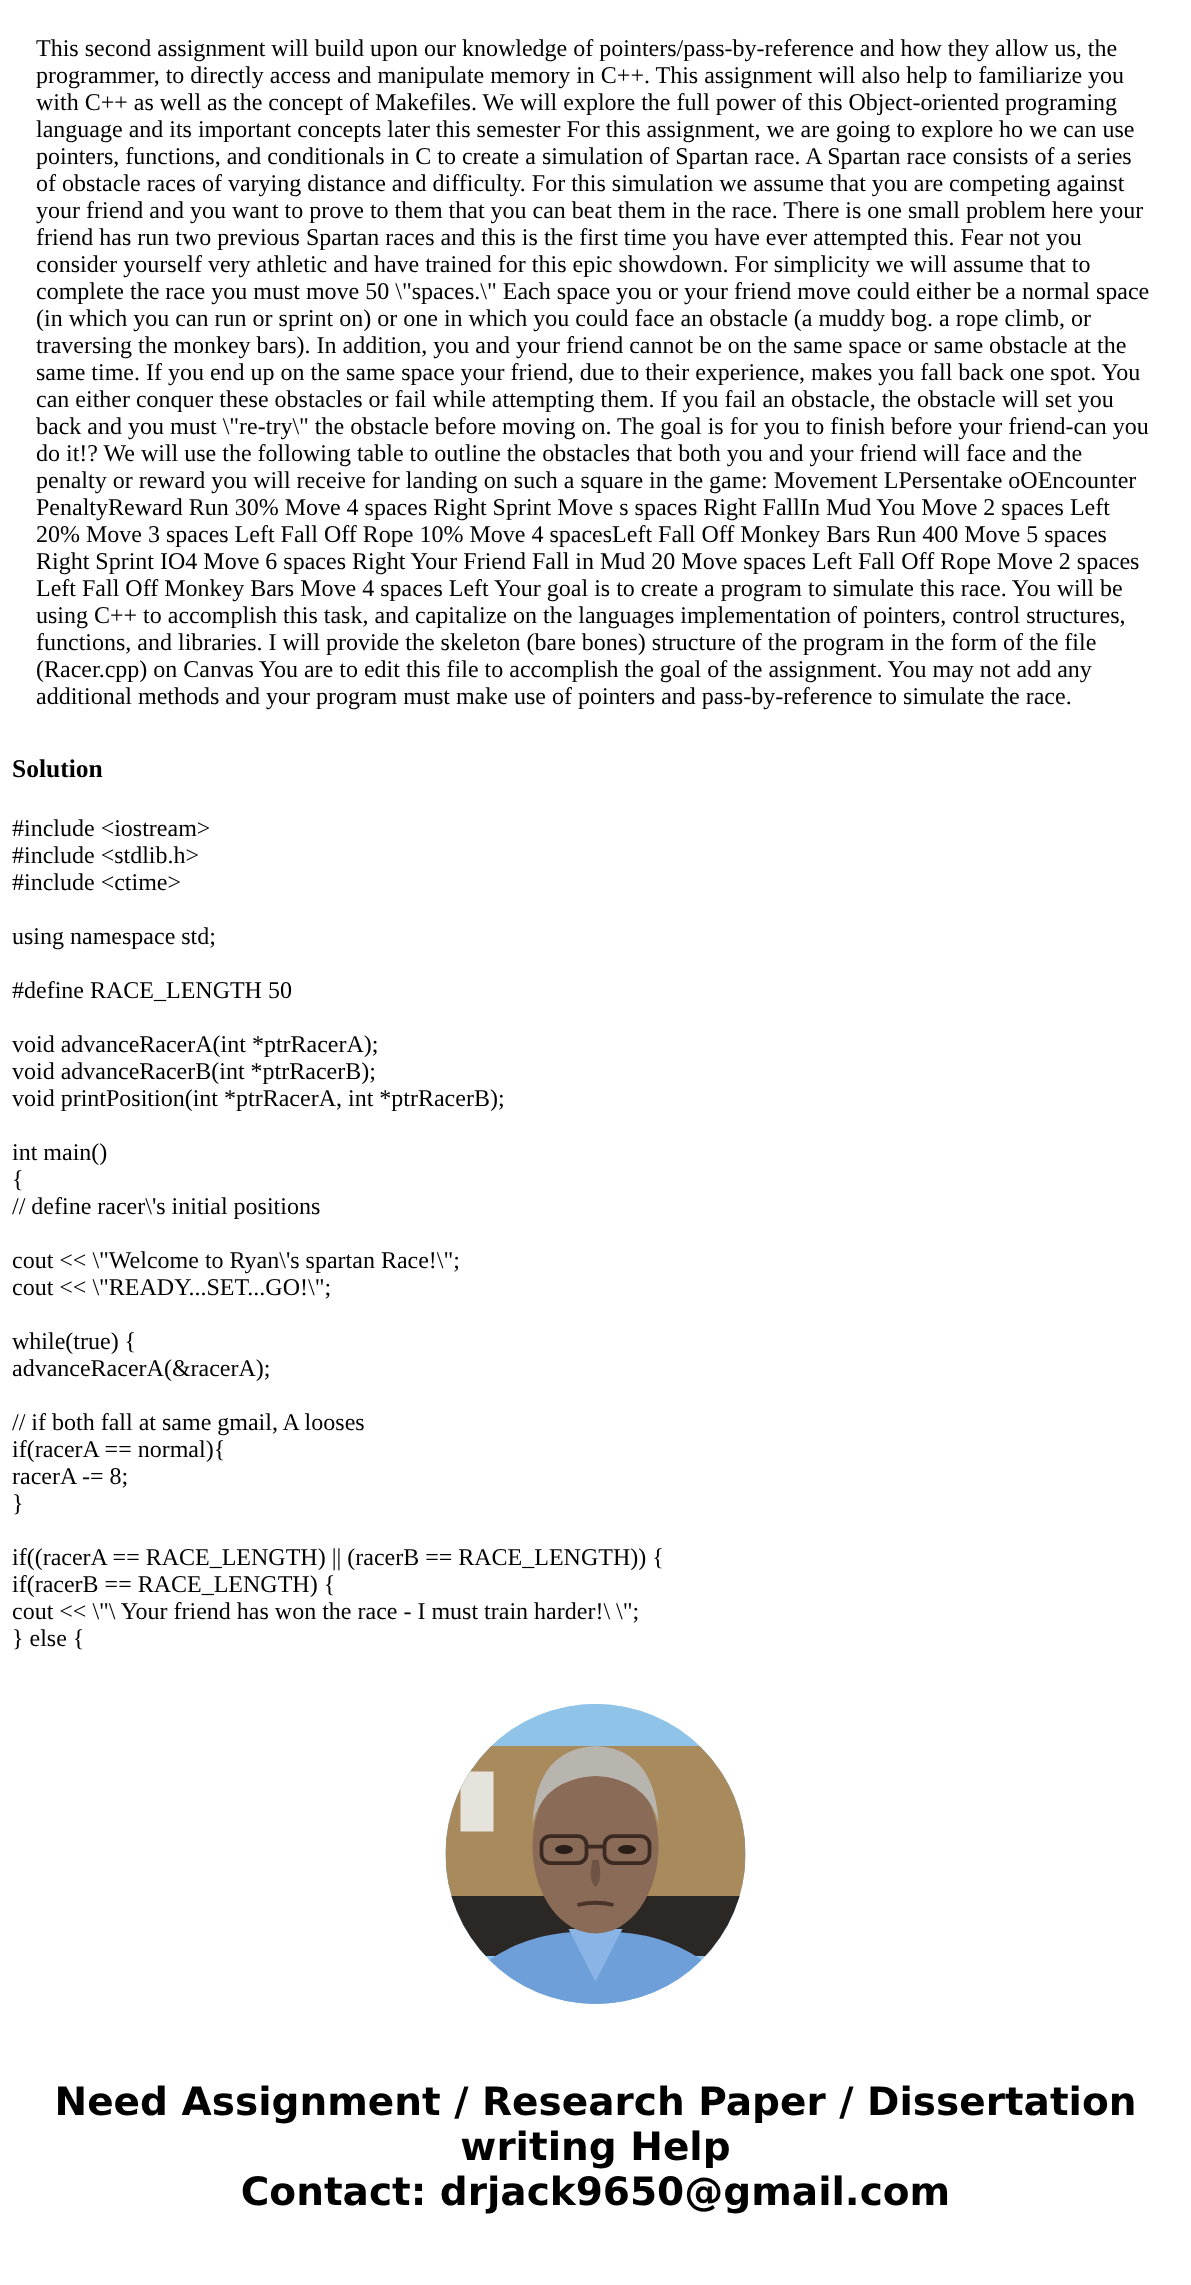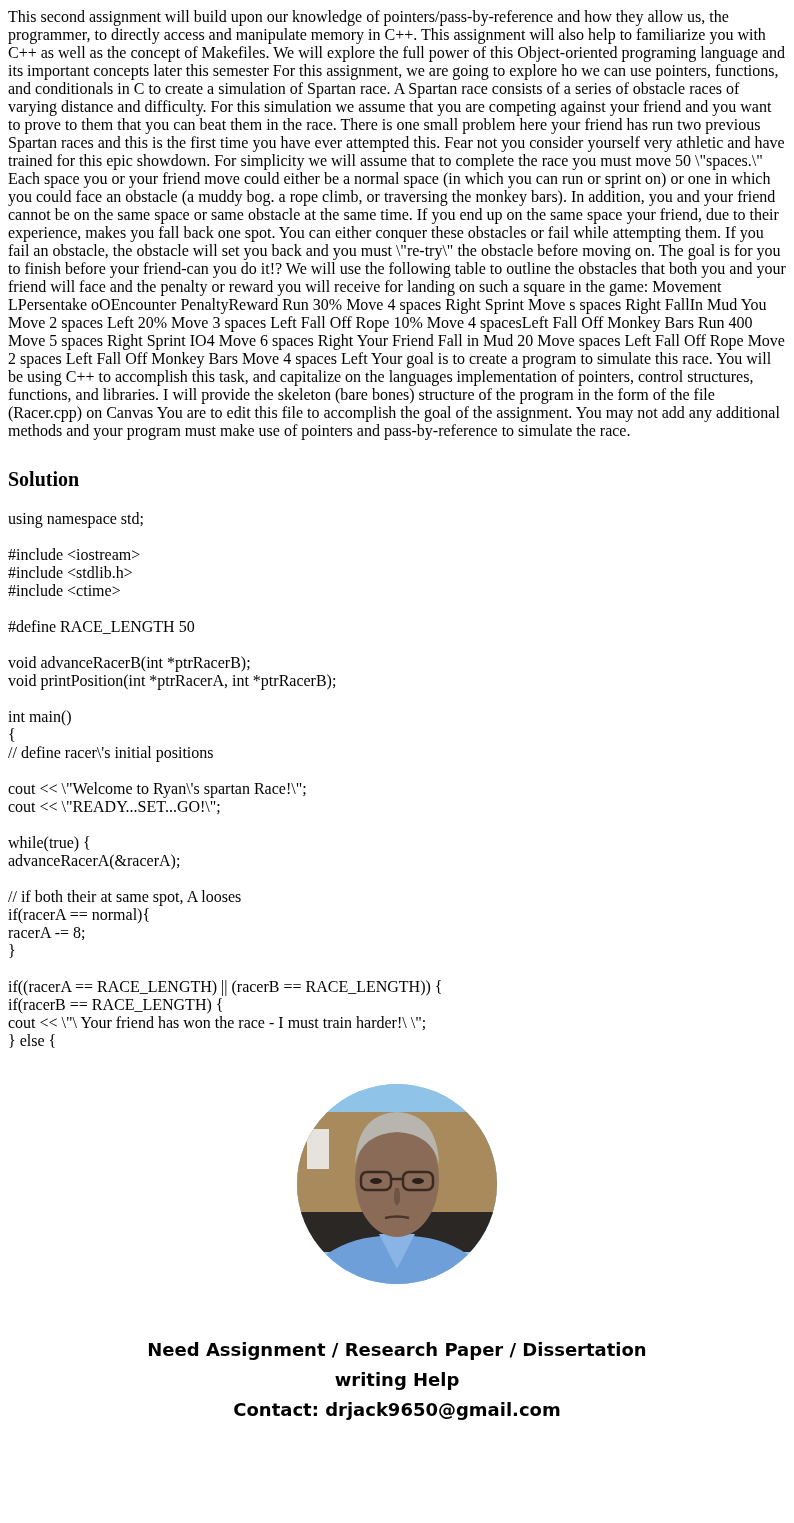--- a/index.html
+++ b/index.html
@@ -11,25 +11,25 @@
       width: 794px;
       min-height: 1523px;
       font-family: "Liberation Serif", serif;
       font-size: 16px;
       line-height: 18px;
       color: #000000;
       box-sizing: border-box;
       padding: 8px 8px 0 8px;
     }
     .question {
-      margin: 0;
+      margin: 16px;
     }
     .solution-heading {
       font-family: "Liberation Serif", serif;
-      font-size: 20px;
+      font-size: 17px;
       font-weight: bold;
       line-height: 22px;
       margin: 28px 0 20px 0;
     }
     .code-block p {
       margin: 0;
       white-space: pre-wrap;
     }
     .code-block .para {
       margin-bottom: 18px;
@@ -44,65 +44,66 @@
       height: 200px;
       border-radius: 50%;
       overflow: hidden;
       position: relative;
       background: #8fc3e8;
     }
     .footer {
       text-align: center;
       font-family: "DejaVu Sans", sans-serif;
       font-weight: bold;
-      font-size: 18px;
+      font-size: 26px;
       line-height: 30px;
       margin-top: 51px;
       color: #000000;
     }
     .footer div { margin: 0; }
   </style>
 </head>
 <body>
 
 <p class="question">This second assignment will build upon our knowledge of pointers/pass-by-reference and how they allow us, the programmer, to directly access and manipulate memory in C++. This assignment will also help to familiarize you with C++ as well as the concept of Makefiles. We will explore the full power of this Object-oriented programing language and its important concepts later this semester For this assignment, we are going to explore ho we can use pointers, functions, and conditionals in C to create a simulation of Spartan race. A Spartan race consists of a series of obstacle races of varying distance and difficulty. For this simulation we assume that you are competing against your friend and you want to prove to them that you can beat them in the race. There is one small problem here your friend has run two previous Spartan races and this is the first time you have ever attempted this. Fear not you consider yourself very athletic and have trained for this epic showdown. For simplicity we will assume that to complete the race you must move 50 \"spaces.\" Each space you or your friend move could either be a normal space (in which you can run or sprint on) or one in which you could face an obstacle (a muddy bog. a rope climb, or traversing the monkey bars). In addition, you and your friend cannot be on the same space or same obstacle at the same time. If you end up on the same space your friend, due to their experience, makes you fall back one spot. You can either conquer these obstacles or fail while attempting them. If you fail an obstacle, the obstacle will set you back and you must \"re-try\" the obstacle before moving on. The goal is for you to finish before your friend-can you do it!? We will use the following table to outline the obstacles that both you and your friend will face and the penalty or reward you will receive for landing on such a square in the game: Movement LPersentake oOEncounter PenaltyReward Run 30% Move 4 spaces Right Sprint Move s spaces Right FallIn Mud You Move 2 spaces Left 20% Move 3 spaces Left Fall Off Rope 10% Move 4 spacesLeft Fall Off Monkey Bars Run 400 Move 5 spaces Right Sprint IO4 Move 6 spaces Right Your Friend Fall in Mud 20 Move spaces Left Fall Off Rope Move 2 spaces Left Fall Off Monkey Bars Move 4 spaces Left Your goal is to create a program to simulate this race. You will be using C++ to accomplish this task, and capitalize on the languages implementation of pointers, control structures, functions, and libraries. I will provide the skeleton (bare bones) structure of the program in the form of the file (Racer.cpp) on Canvas You are to edit this file to accomplish the goal of the assignment. You may not add any additional methods and your program must make use of pointers and pass-by-reference to simulate the race.</p>
 
 <h3 class="solution-heading">Solution</h3>
 
 <div class="code-block">
   <div class="para">
-    <p>using namespace std;</p>
-  </div>
-  <div class="para">
     <p>#include &lt;iostream&gt;</p>
     <p>#include &lt;stdlib.h&gt;</p>
     <p>#include &lt;ctime&gt;</p>
   </div>
   <div class="para">
+    <p>using namespace std;</p>
+  </div>
+  <div class="para">
     <p>#define RACE_LENGTH 50</p>
   </div>
   <div class="para">
+    <p>void advanceRacerA(int *ptrRacerA);</p>
     <p>void advanceRacerB(int *ptrRacerB);</p>
     <p>void printPosition(int *ptrRacerA, int *ptrRacerB);</p>
   </div>
   <div class="para">
     <p>int main()</p>
     <p>{</p>
     <p>// define racer\'s initial positions</p>
   </div>
   <div class="para">
     <p>cout &lt;&lt; \"Welcome to Ryan\'s spartan Race!\";</p>
     <p>cout &lt;&lt; \"READY...SET...GO!\";</p>
   </div>
   <div class="para">
     <p>while(true) {</p>
     <p>advanceRacerA(&amp;racerA);</p>
   </div>
   <div class="para">
-    <p>// if both their at same spot, A looses</p>
+    <p>// if both fall at same gmail, A looses</p>
     <p>if(racerA == normal){</p>
     <p>racerA -= 8;</p>
     <p>}</p>
   </div>
   <div class="para" style="margin-bottom:4px">
     <p>if((racerA == RACE_LENGTH) || (racerB == RACE_LENGTH)) {</p>
     <p>if(racerB == RACE_LENGTH) {</p>
     <p>cout &lt;&lt; \"\ Your friend has won the race - I must train harder!\ \";</p>
     <p>} else {</p>
   </div>

